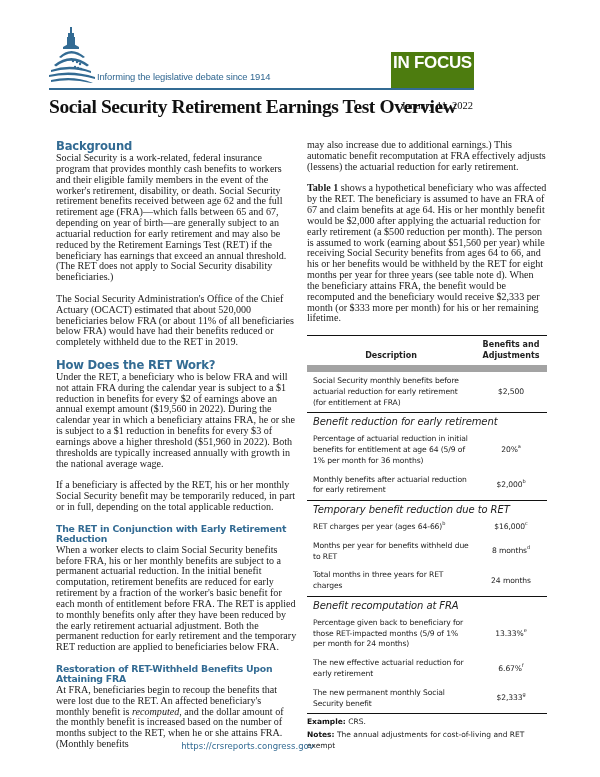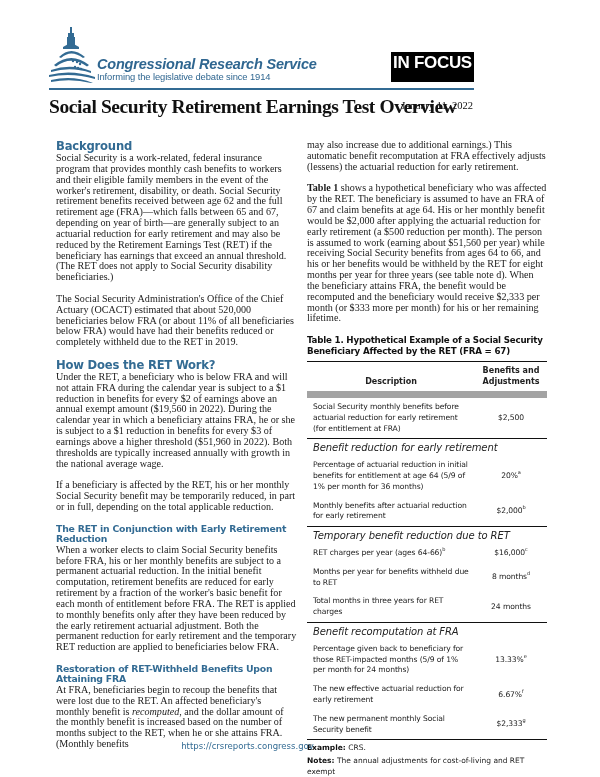--- a/index.html
+++ b/index.html
@@ -3,21 +3,21 @@
 <meta charset="utf-8">
 <style>
   * { box-sizing: border-box; margin: 0; padding: 0; }
   html, body { width: 600px; height: 777px; background: #ffffff; overflow: hidden; }
   body { position: relative; font-family: "Liberation Serif", serif; color: #111; }
 
   .header { position: absolute; left: 0; top: 0; width: 600px; height: 95px; }
   .logo-icon { position: absolute; left: 49px; top: 27px; width: 46px; height: 56px; }
   .org-name { position: absolute; left: 97px; top: 56px; font-family: "Liberation Sans", sans-serif; font-weight: bold; font-style: italic; font-size: 14.5px; color: #2f6690; letter-spacing: -0.2px; }
   .org-tagline { position: absolute; left: 97px; top: 71px; font-family: "Liberation Sans", sans-serif; font-size: 9.4px; color: #2f6690; letter-spacing: -0.1px; }
-  .infocus { position: absolute; left: 391px; top: 52px; width: 83px; height: 30px; background: #000000; color: #fff; font-family: "Liberation Sans", sans-serif; font-weight: bold; font-size: 17px; text-align: center; line-height: 22px; letter-spacing: -0.3px; }
+  .infocus { position: absolute; left: 391px; top: 52px; width: 83px; height: 38px; background: #4d7c0f; color: #fff; font-family: "Liberation Sans", sans-serif; font-weight: bold; font-size: 17px; text-align: center; line-height: 22px; letter-spacing: -0.3px; }
   .rule { position: absolute; left: 49px; top: 88px; width: 425px; height: 1.5px; background: #336b93; }
 
   .date { position: absolute; right: 127px; top: 100px; font-size: 10.5px; color: #111; text-align: right; }
   .title { position: absolute; left: 49px; top: 96px; font-family: "Liberation Serif", serif; font-weight: bold; font-size: 19.5px; color: #111; letter-spacing: -0.4px; white-space: nowrap; }
 
   .col { position: absolute; font-size: 10.1px; line-height: 10.85px; color: #1a1a1a; }
   .col-left { left: 56px; top: 140px; width: 241px; }
   .col-right { left: 307px; top: 140px; width: 240px; }
 
   .h2 { font-family: "DejaVu Sans", sans-serif; font-weight: bold; font-size: 11.6px; color: #336b93; line-height: 13px; letter-spacing: -0.2px; }
@@ -58,21 +58,20 @@
         <circle cx="28" cy="35" r="1.2"></circle>
         <circle cx="31" cy="37" r="1.2"></circle>
       <circle cx="26" cy="40" r="1.2"></circle>
         <circle cx="29" cy="41" r="1.2"></circle>
         <circle cx="32" cy="42" r="1.2"></circle>
       <path d="M2 43 Q22 36 42 44 L42 46 Q22 39 2 45 Z"></path>
       <path d="M0 48 Q22 42 46 50 L46 52 Q22 45 0 50 Z"></path>
       <path d="M2 53 Q24 48 44 56 L42 56 Q22 51 2 55 Z"></path>
     </g>
   </svg>
-  <div class="org-name">Congressional Research Service</div>
   <div class="org-tagline">Informing the legislative debate since 1914</div>
   <div class="infocus">IN FOCUS</div>
   <div class="rule"></div>
 </div>
 
 <div class="date">January 11, 2022</div>
 <h1 class="title">Social Security Retirement Earnings Test Overview</h1>
 
 <div class="col col-left">
   <div class="h2">Background</div>
@@ -87,21 +86,20 @@
   <p class="para">When a worker elects to claim Social Security benefits before FRA, his or her monthly benefits are subject to a permanent actuarial reduction. In the initial benefit computation, retirement benefits are reduced for early retirement by a fraction of the worker's basic benefit for each month of entitlement before FRA. The RET is applied to monthly benefits only after they have been reduced by the early retirement actuarial adjustment. Both the permanent reduction for early retirement and the temporary RET reduction are applied to beneficiaries below FRA.</p>
 
   <div class="h3">Restoration of RET-Withheld Benefits Upon Attaining FRA</div>
   <p class="para"><span>At FRA, beneficiaries begin to recoup the benefits that were lost due to the RET. An affected beneficiary's monthly benefit is </span><em>recomputed</em><span>, and the dollar amount of the monthly benefit is increased based on the number of months subject to the RET, when he or she attains FRA. (Monthly benefits</span></p>
 </div>
 
 <div class="col col-right">
   <p class="para">may also increase due to additional earnings.) This automatic benefit recomputation at FRA effectively adjusts (lessens) the actuarial reduction for early retirement.</p>
   <p class="para"><b>Table 1</b><span> shows a hypothetical beneficiary who was affected by the RET. The beneficiary is assumed to have an FRA of 67 and claim benefits at age 64. His or her monthly benefit would be $2,000 after applying the actuarial reduction for early retirement (a $500 reduction per month). The person is assumed to work (earning about $51,560 per year) while receiving Social Security benefits from ages 64 to 66, and his or her benefits would be withheld by the RET for eight months per year for three years (see table note d). When the beneficiary attains FRA, the benefit would be recomputed and the beneficiary would receive $2,333 per month (or $333 more per month) for his or her remaining lifetime.</span></p>
 
-  <div class="tbl-caption">Table 1. Hypothetical Example of a Social Security Beneficiary Affected by the RET (FRA = 67)</div>
   <table class="tbl">
     <thead>
       <tr>
         <th class="desc">Description</th>
         <th class="val">Benefits and Adjustments</th>
       </tr>
     </thead>
     <tbody>
       <tr>
         <td>Social Security monthly benefits before actuarial reduction for early retirement (for entitlement at FRA)</td>

